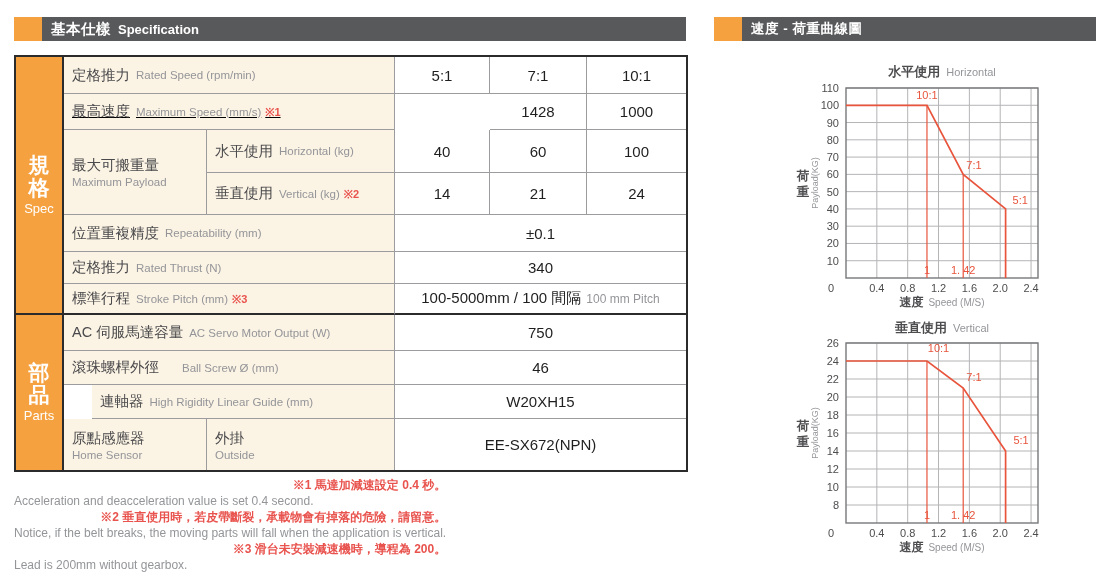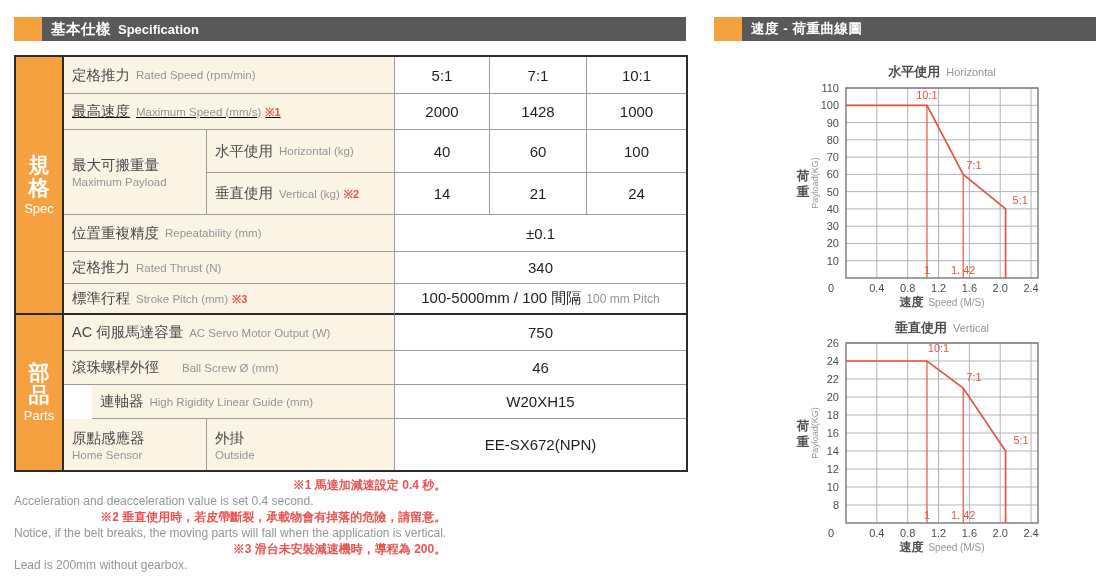--- a/index.html
+++ b/index.html
@@ -94,21 +94,20 @@
     </div>
     <div class="cell val" style="grid-area:1/4/2/5;">5:1</div>
     <div class="cell val" style="grid-area:1/5/2/6;">7:1</div>
     <div class="cell val lastcol" style="grid-area:1/6/2/7;">10:1</div>
 
     <div class="cell label" style="grid-area:2/2/3/4;text-decoration:underline;">
       <span class="zh">最高速度</span>
       <span class="en">Maximum Speed (mm/s)</span>
       <span class="note">※1</span>
     </div>
-    <div class="cell val" style="grid-area:2/4/3/5;">2000</div>
     <div class="cell val" style="grid-area:2/5/3/6;">1428</div>
     <div class="cell val lastcol" style="grid-area:2/6/3/7;">1000</div>
 
     <div class="cell label two-line" style="grid-area:3/2/5/3;">
       <span class="zh">最大可搬重量</span>
       <span class="en">Maximum Payload</span>
     </div>
     <div class="cell label" style="grid-area:3/3/4/4;">
       <span class="zh">水平使用</span>
       <span class="en">Horizontal (kg)</span>

